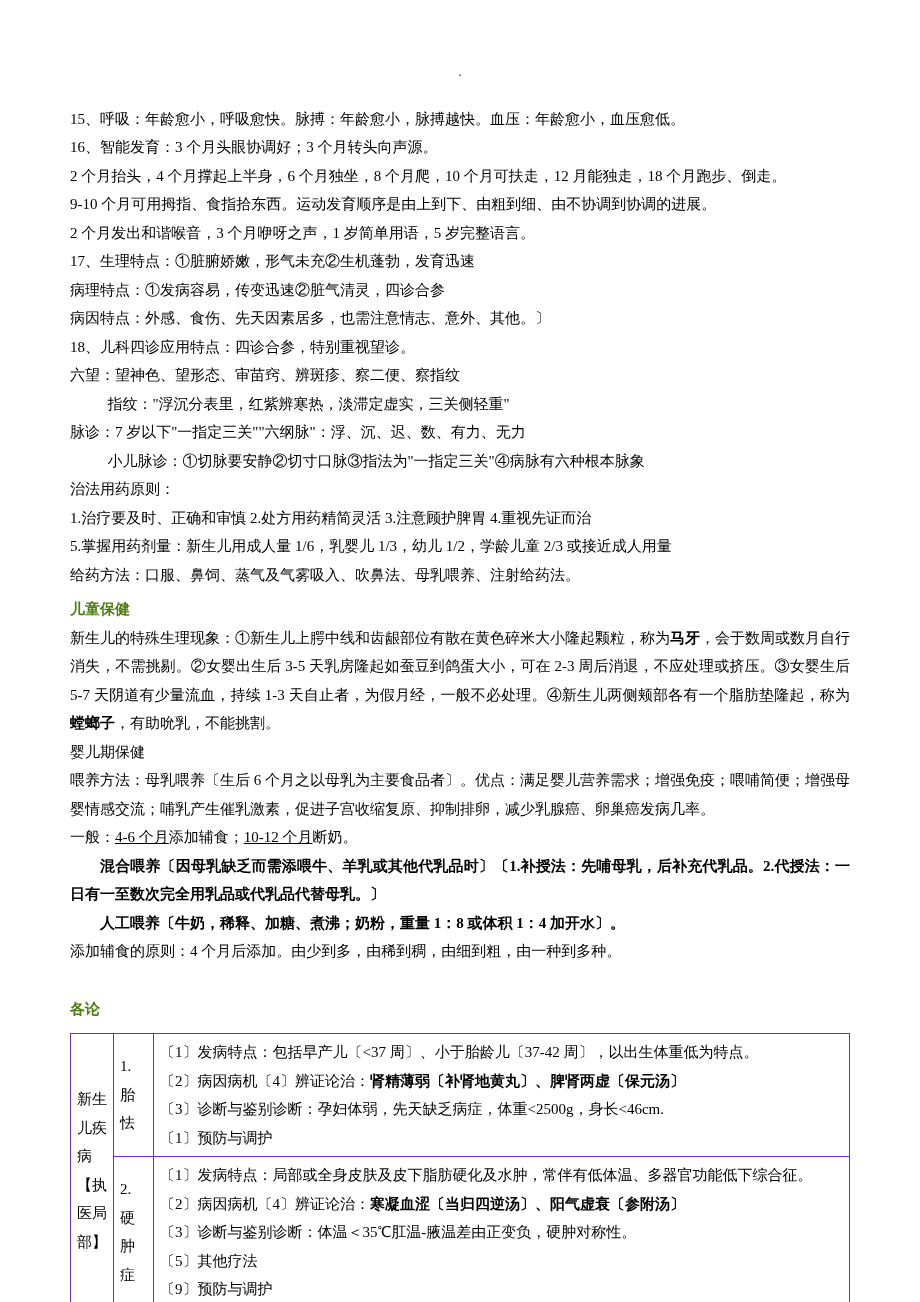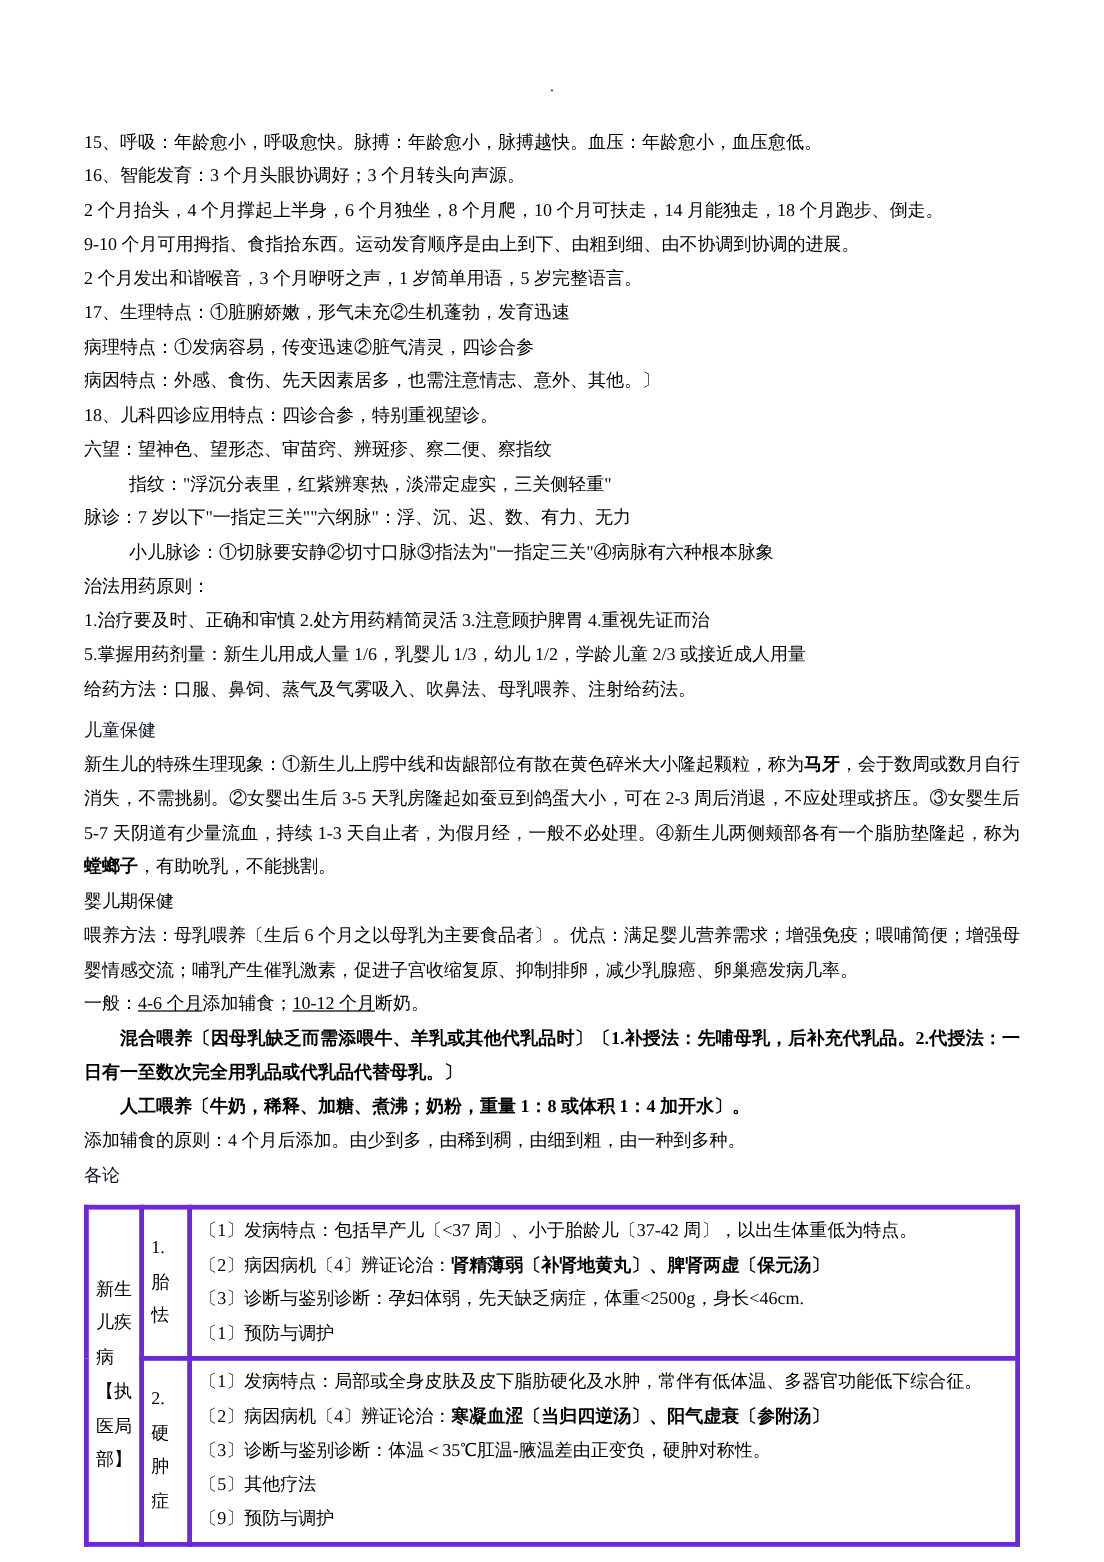--- a/index.html
+++ b/index.html
@@ -26,38 +26,38 @@
       text-align: justify;
     }
     .indent {
       text-indent: 2.5em;
     }
     .indent2 {
       text-indent: 2em;
       font-weight: bold;
     }
     .section-heading {
-      font-weight: normal;
-      color: #0f172a;
+      font-weight: bold;
+      color: #4d7c0f;
       margin-top: 6px;
     }
     .bold {
       font-weight: bold;
     }
     .underline {
       text-decoration: underline;
     }
     table {
       border-collapse: collapse;
       width: 100%;
       margin-top: 10px;
       font-size: 15px;
     }
     td {
-      border: 4px solid #6d28d9;
+      border: 1px solid #6d28d9;
       padding: 4px 6px;
       vertical-align: top;
       line-height: 1.9;
       font-family: Liberation Serif, serif;
     }
     .rowhead {
       width: 32px;
       text-align: left;
       vertical-align: middle;
     }
@@ -67,21 +67,21 @@
       vertical-align: middle;
     }
   </style>
 </head>
 <body>
 
 <div class="page-marker">.</div>
 
 <p>15、呼吸：年龄愈小，呼吸愈快。脉搏：年龄愈小，脉搏越快。血压：年龄愈小，血压愈低。</p>
 <p>16、智能发育：3 个月头眼协调好；3 个月转头向声源。</p>
-<p>2 个月抬头，4 个月撑起上半身，6 个月独坐，8 个月爬，10 个月可扶走，14 月能独走，18 个月跑步、倒走。</p>
+<p>2 个月抬头，4 个月撑起上半身，6 个月独坐，8 个月爬，10 个月可扶走，12 月能独走，18 个月跑步、倒走。</p>
 <p>9-10 个月可用拇指、食指拾东西。运动发育顺序是由上到下、由粗到细、由不协调到协调的进展。</p>
 <p>2 个月发出和谐喉音，3 个月咿呀之声，1 岁简单用语，5 岁完整语言。</p>
 <p>17、生理特点：①脏腑娇嫩，形气未充②生机蓬勃，发育迅速</p>
 <p>病理特点：①发病容易，传变迅速②脏气清灵，四诊合参</p>
 <p>病因特点：外感、食伤、先天因素居多，也需注意情志、意外、其他。〕</p>
 <p>18、儿科四诊应用特点：四诊合参，特别重视望诊。</p>
 <p>六望：望神色、望形态、审苗窍、辨斑疹、察二便、察指纹</p>
 <p class="indent">指纹："浮沉分表里，红紫辨寒热，淡滞定虚实，三关侧轻重"</p>
 <p>脉诊：7 岁以下"一指定三关""六纲脉"：浮、沉、迟、数、有力、无力</p>
 <p class="indent">小儿脉诊：①切脉要安静②切寸口脉③指法为"一指定三关"④病脉有六种根本脉象</p>
@@ -100,21 +100,21 @@
 <p>喂养方法：母乳喂养〔生后 6 个月之以母乳为主要食品者〕。优点：满足婴儿营养需求；增强免疫；喂哺简便；增强母婴情感交流；哺乳产生催乳激素，促进子宫收缩复原、抑制排卵，减少乳腺癌、卵巢癌发病几率。</p>
 
 <p>
   <span>一般：</span><span class="underline">4-6 个月</span><span>添加辅食；</span><span class="underline">10-12 个月</span><span>断奶。</span>
 </p>
 
 <p class="indent2">混合喂养〔因母乳缺乏而需添喂牛、羊乳或其他代乳品时〕〔1.补授法：先哺母乳，后补充代乳品。2.代授法：一日有一至数次完全用乳品或代乳品代替母乳。〕</p>
 <p class="indent2">人工喂养〔牛奶，稀释、加糖、煮沸；奶粉，重量 1：8 或体积 1：4 加开水〕。</p>
 <p>添加辅食的原则：4 个月后添加。由少到多，由稀到稠，由细到粗，由一种到多种。</p>
 
-<p class="section-heading" style="margin-top:0">各论</p>
+<p class="section-heading" style="margin-top:29px">各论</p>
 
 <table>
   <tbody>
       <tr>
     <td class="rowhead" rowspan="2">新生儿疾病【执医局部】</td>
     <td class="subhead">1. 胎怯</td>
     <td>
       <div>〔1〕发病特点：包括早产儿〔&lt;37 周〕、小于胎龄儿〔37-42 周〕，以出生体重低为特点。</div>
       <div>〔2〕病因病机〔4〕辨证论治：<span class="bold">肾精薄弱〔补肾地黄丸〕、脾肾两虚〔保元汤〕</span></div>
       <div>〔3〕诊断与鉴别诊断：孕妇体弱，先天缺乏病症，体重&lt;2500g，身长&lt;46cm.</div>

